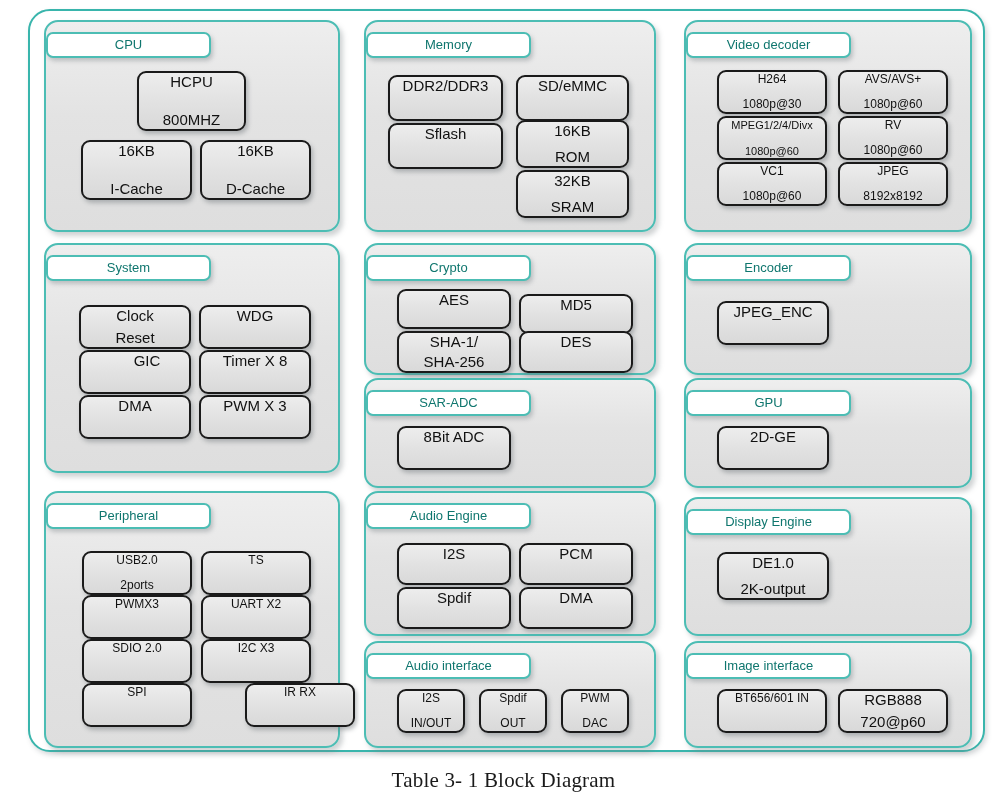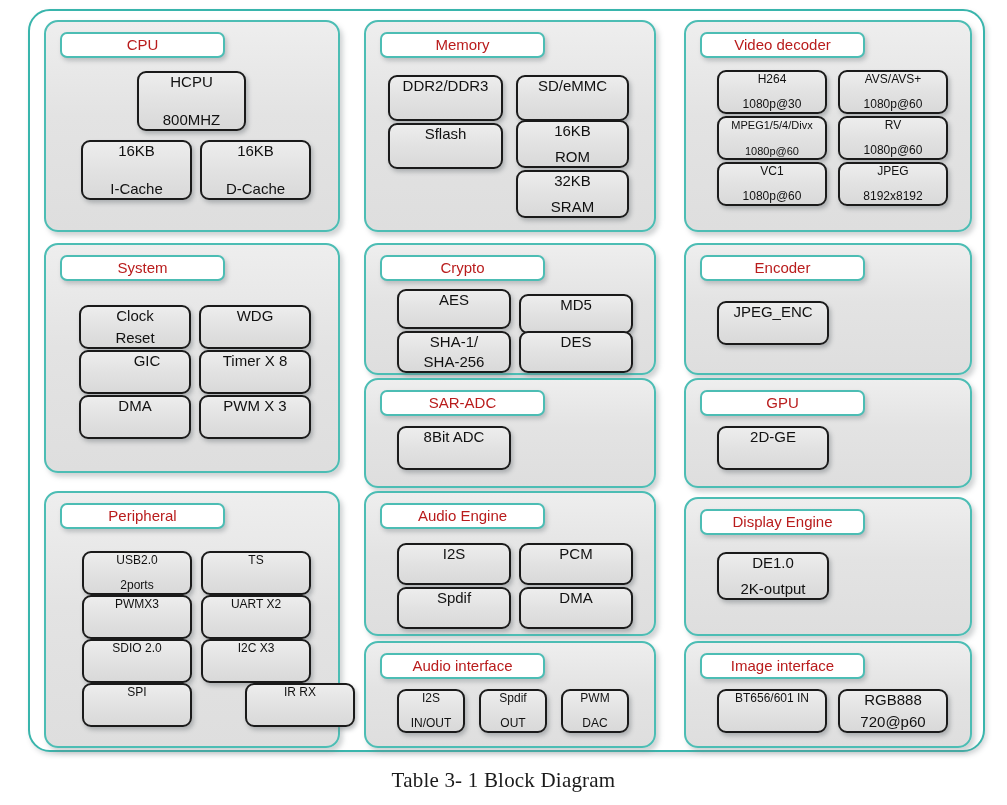--- a/index.html
+++ b/index.html
@@ -42,29 +42,29 @@
     position: absolute;
     box-sizing: border-box;
     border: 2px solid #4cbdb4;
     border-radius: 14px;
     background: linear-gradient(180deg, #eeeeee 0%, #e3e3e3 45%, #dedede 100%);
     box-shadow: 3px 4px 5px rgba(120,128,132,0.35);
   }
 
   .group-title {
     position: absolute;
-    left: 14px;
+    left: 0;
     top: 10px;
     height: 26px;
     box-sizing: border-box;
     border: 2px solid #4cbdb4;
     border-radius: 7px;
     background: #ffffff;
-    color: #b91c1c;
-    font-size: 15px;
+    color: #0f766e;
+    font-size: 13px;
     line-height: 22px;
     text-align: center;
     box-shadow: 2px 3px 4px rgba(120,128,132,0.40);
     white-space: nowrap;
     overflow: hidden;
   }
 
   
   .blocks {
     position: absolute;
@@ -158,21 +158,21 @@
       <div class="blocks">
         <div class="blk small" style="left: 31px; top: 48px; width: 110px; height: 44px;">
           <span class="l2">H264</span>
           <span class="l2">1080p@30</span>
         </div>
         <div class="blk small" style="left: 152px; top: 48px; width: 110px; height: 44px;">
           <span class="l2">AVS/AVS+</span>
           <span class="l2">1080p@60</span>
         </div>
         <div class="blk tiny" style="left: 31px; top: 94px; width: 110px; height: 44px;">
-          <span class="l2">MPEG1/5/4/Divx</span>
+          <span class="l2">MPEG1/2/4/Divx</span>
           <span class="l2">1080p@60</span>
         </div>
         <div class="blk small" style="left: 152px; top: 94px; width: 110px; height: 44px;">
           <span class="l2">RV</span>
           <span class="l2">1080p@60</span>
         </div>
         <div class="blk small" style="left: 31px; top: 140px; width: 110px; height: 44px;">
           <span class="l2">VC1</span>
           <span class="l2">1080p@60</span>
         </div>

